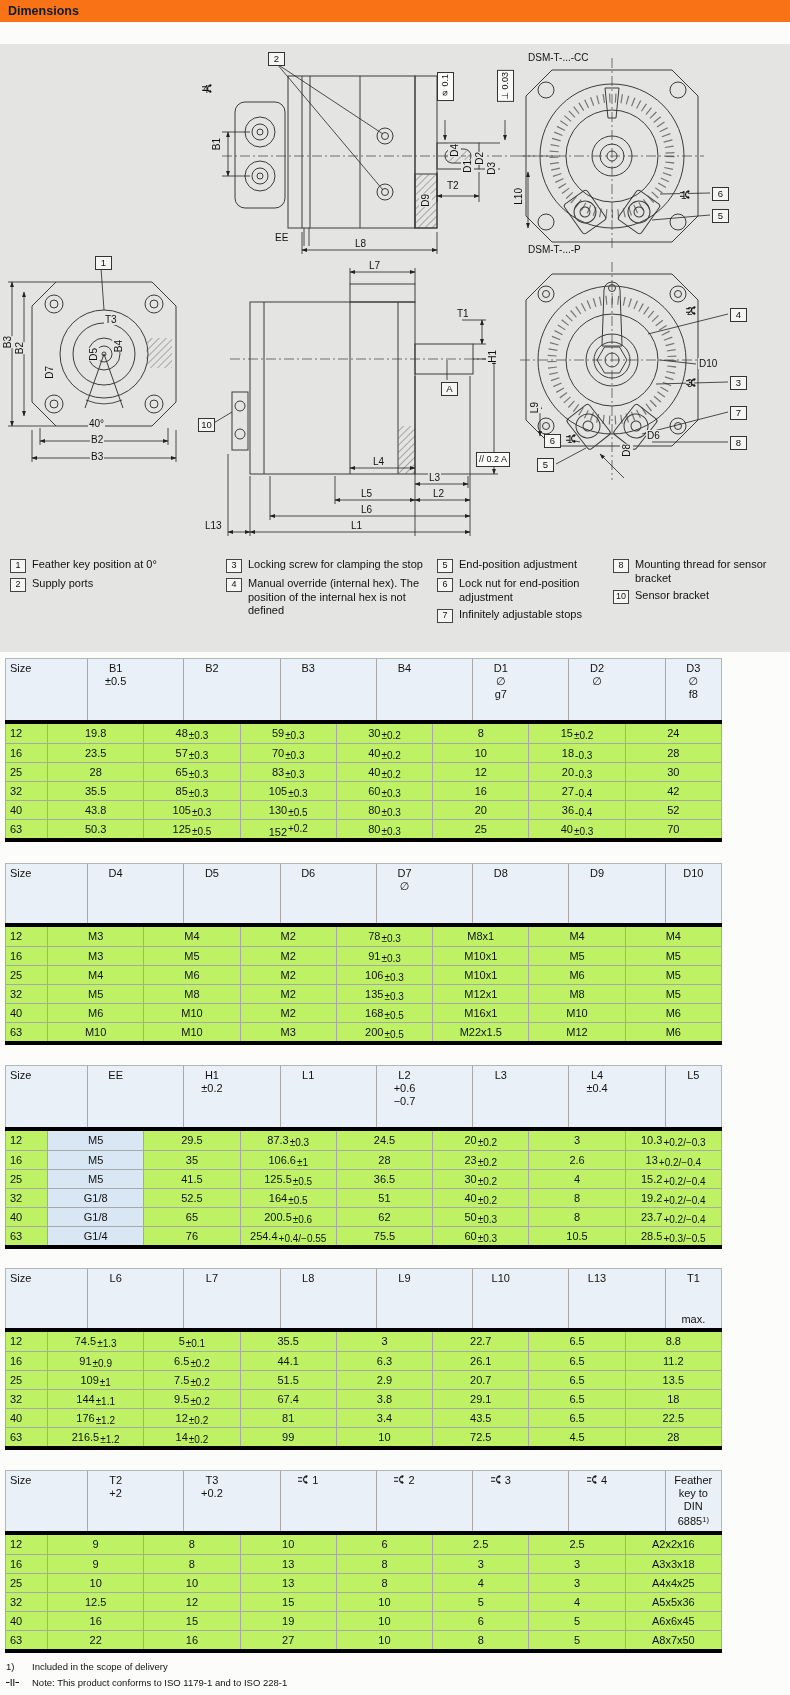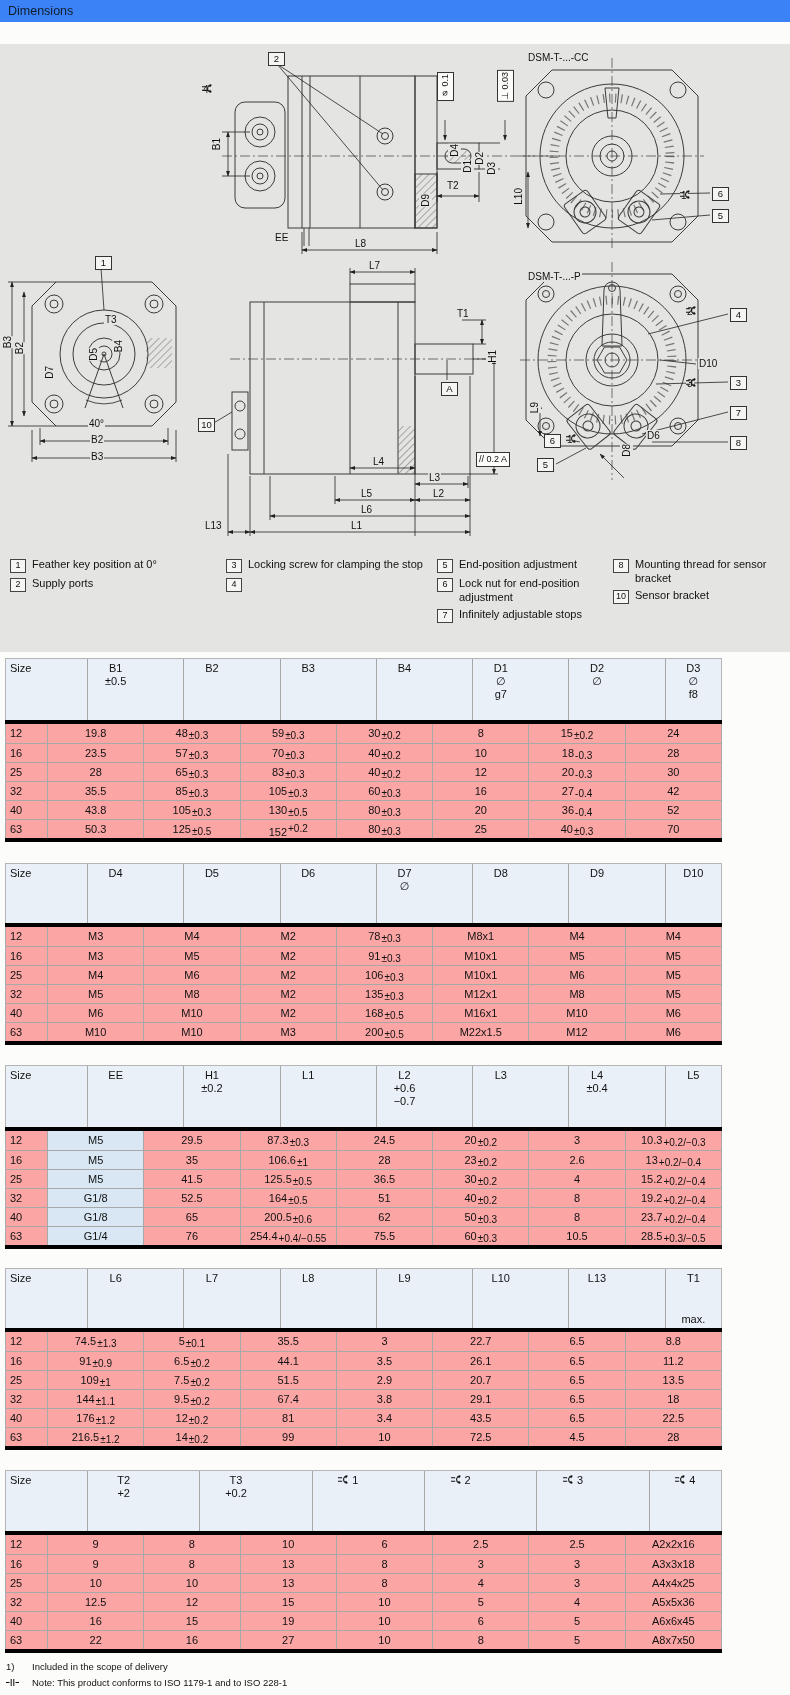--- a/index.html
+++ b/index.html
@@ -1,19 +1,19 @@
 <!DOCTYPE html>
 <html><head>
 <meta charset="utf-8">
 <style>
   html,body{margin:0;padding:0;background:#fff;}
   body{font-family:"Liberation Sans",sans-serif;color:#111;}
   .page{position:relative;width:790px;height:1695px;background:#fcfcfb;overflow:hidden;}
-  .hdr{position:absolute;top:0;left:0;width:782px;height:22px;background:#3b82f6;
-       font-weight:normal;font-size:12.5px;line-height:22px;padding-left:8px;color:#101d29;}
+  .hdr{position:absolute;top:0;left:0;width:782px;height:22px;background:#f97316;
+       font-weight:bold;font-size:12.5px;line-height:22px;padding-left:8px;color:#101d29;}
   .sub{position:absolute;top:23px;left:0;width:782px;height:21px;background:#dfeaf4;
        font-size:11.5px;line-height:21px;padding-left:8px;color:#222;}
   .gray{position:absolute;top:44px;left:0;width:790px;height:608px;background:#e4e5e3;}
   .gray svg{position:absolute;top:0;left:0;}
   .cl{stroke-dasharray:10 3 2 3;stroke-width:0.7;}
   .dim{stroke:#222;stroke-width:0.8;}
   .dlabel{position:absolute;font-size:10px;line-height:11px;background:#e4e5e3;
           padding:0 1px;white-space:nowrap;color:#111;}
   .dlabel.ic{display:flex;align-items:center;gap:2px;}
   .vert{writing-mode:vertical-rl;transform:rotate(180deg);}
@@ -24,21 +24,21 @@
   .litem{display:flex;margin-bottom:4px;font-size:11px;line-height:13.5px;}
   .lnum{flex:0 0 auto;border:1px solid #444;background:#f6f6f5;font-size:9px;line-height:11px;
         min-width:12px;height:12px;text-align:center;margin-right:6px;margin-top:1px;padding:0 1px;}
   .tbl{position:absolute;left:5px;width:717px;}
   .thead{display:flex;background:#e9f0f7;border:1px solid #b5b5b5;border-bottom:none;box-sizing:border-box;gap:40px;}
   .hcell{flex:1;display:flex;flex-direction:column;padding:3px 4px 2px;font-size:11px;
          line-height:13px;border-left:1px solid #a8a8a8;text-align:center;box-sizing:border-box;}
   .hcell:first-child{flex:0 0 41px;border-left:none;text-align:left;}
   .hbar{height:4px;background:#000;}
   .trow{display:flex;height:19px;border-left:1px solid #a8a8a8;border-right:1px solid #a8a8a8;
-        border-top:1px solid #a8a8a8;background:#fca5a5;box-sizing:border-box;}
+        border-top:1px solid #a8a8a8;background:#bef264;box-sizing:border-box;}
   .rows .trow:first-child{border-top:none;}
   .bcell{flex:1;font-size:11px;line-height:18px;text-align:center;border-left:1px solid #a8a8a8;
          overflow:hidden;box-sizing:border-box;}
   .bcell:first-child{flex:0 0 41px;border-left:none;text-align:left;padding-left:4px;}
   .bbar{height:4px;background:#000;}
   .tol{font-size:10px;vertical-align:-2px;margin-left:1px;}
   .tol.sup{vertical-align:4px;}
   .hl{background:#d8e7f3;}
   sup.fn{font-size:7.5px;vertical-align:3px;}
   .mta{margin-top:auto;}
@@ -285,21 +285,21 @@
         <span class="dlabel" style="left: 456px; top: 264px;">T1</span>
         <span class="dlabel vert" style="left: 486px; top: 306px;">H1</span>
         <span class="dlabel dbox" style="left: 441px; top: 338px;">A</span>
         <span class="dlabel" style="left: 372px; top: 412px;">L4</span>
         <span class="dlabel" style="left: 428px; top: 428px;">L3</span>
         <span class="dlabel" style="left: 360px; top: 444px;">L5</span>
         <span class="dlabel" style="left: 432px; top: 444px;">L2</span>
         <span class="dlabel" style="left: 360px; top: 460px;">L6</span>
         <span class="dlabel" style="left: 350px; top: 476px;">L1</span>
         <span class="dlabel" style="left: 204px; top: 476px;">L13</span>
-        <span class="dlabel" style="left: 527px; top: 227px;">DSM-T-...-P</span>
+        <span class="dlabel" style="left: 527px; top: 200px;">DSM-T-...-P</span>
         <span class="dlabel ic" style="left: 686px; top: 262px;">
           <svg class="wr" width="12" height="9" viewBox="0 0 12 9">
             <path d="M0 2.8h4.2M0 6.2h4.2" stroke="#111" stroke-width="1.1" fill="none"></path>
             <path d="M9.3 .8a3.7 3.7 0 1 0 0 7.4M9.3 .8 7.6 3M9.3 8.2 7.6 6" stroke="#111" stroke-width="1.1" fill="none"></path>
           </svg>
           <span>2</span>
         </span>
         <span class="dlabel dbox" style="left: 730px; top: 264px;">4</span>
         <span class="dlabel" style="left: 698px; top: 314px;">D10</span>
         <span class="dlabel ic" style="left: 686px; top: 334px;">
@@ -337,20 +337,21 @@
             <span>Supply ports</span>
           </div>
         </div>
         <div class="lcol" style="left: 226px; width: 198px;">
           <div class="litem">
             <span class="lnum">3</span>
             <span>Locking screw for clamping the stop</span>
           </div>
           <div class="litem">
             <span class="lnum">4</span>
+            <span>Manual override (internal hex). The position of the internal hex is not defined</span>
           </div>
         </div>
         <div class="lcol" style="left: 437px; width: 165px;">
           <div class="litem">
             <span class="lnum">5</span>
             <span>End-position adjustment</span>
           </div>
           <div class="litem">
             <span class="lnum">6</span>
             <span>Lock nut for end-position adjustment</span>
@@ -699,21 +700,21 @@
             <div class="bcell">3</div>
             <div class="bcell">22.7</div>
             <div class="bcell">6.5</div>
             <div class="bcell">8.8</div>
           </div>
           <div class="trow">
             <div class="bcell">16</div>
             <div class="bcell">91<span class="tol">±0.9</span></div>
             <div class="bcell">6.5<span class="tol">±0.2</span></div>
             <div class="bcell">44.1</div>
-            <div class="bcell">3.5</div>
+            <div class="bcell">6.3</div>
             <div class="bcell">26.1</div>
             <div class="bcell">6.5</div>
             <div class="bcell">11.2</div>
           </div>
           <div class="trow">
             <div class="bcell">25</div>
             <div class="bcell">109<span class="tol">±1</span></div>
             <div class="bcell">7.5<span class="tol">±0.2</span></div>
             <div class="bcell">51.5</div>
             <div class="bcell">2.9</div>
@@ -783,20 +784,24 @@
             <div class="hline"><svg class="wr" width="12" height="9" viewBox="0 0 12 9">
                 <path d="M0 2.8h4.2M0 6.2h4.2" stroke="#111" stroke-width="1.1" fill="none"></path>
                 <path d="M9.3 .8a3.7 3.7 0 1 0 0 7.4M9.3 .8 7.6 3M9.3 8.2 7.6 6" stroke="#111" stroke-width="1.1" fill="none"></path>
               </svg>3</div>
           </div>
           <div class="hcell">
             <div class="hline"><svg class="wr" width="12" height="9" viewBox="0 0 12 9">
                 <path d="M0 2.8h4.2M0 6.2h4.2" stroke="#111" stroke-width="1.1" fill="none"></path>
                 <path d="M9.3 .8a3.7 3.7 0 1 0 0 7.4M9.3 .8 7.6 3M9.3 8.2 7.6 6" stroke="#111" stroke-width="1.1" fill="none"></path>
               </svg>4</div>
+          </div>
+          <div class="hcell">
+            <div class="hline">Feather key to DIN</div>
+            <div class="hline">6885<sup class="fn">1)</sup></div>
           </div>
         </div>
         <div class="hbar"></div>
         <div class="rows">
           <div class="trow">
             <div class="bcell">12</div>
             <div class="bcell">9</div>
             <div class="bcell">8</div>
             <div class="bcell">10</div>
             <div class="bcell">6</div>

